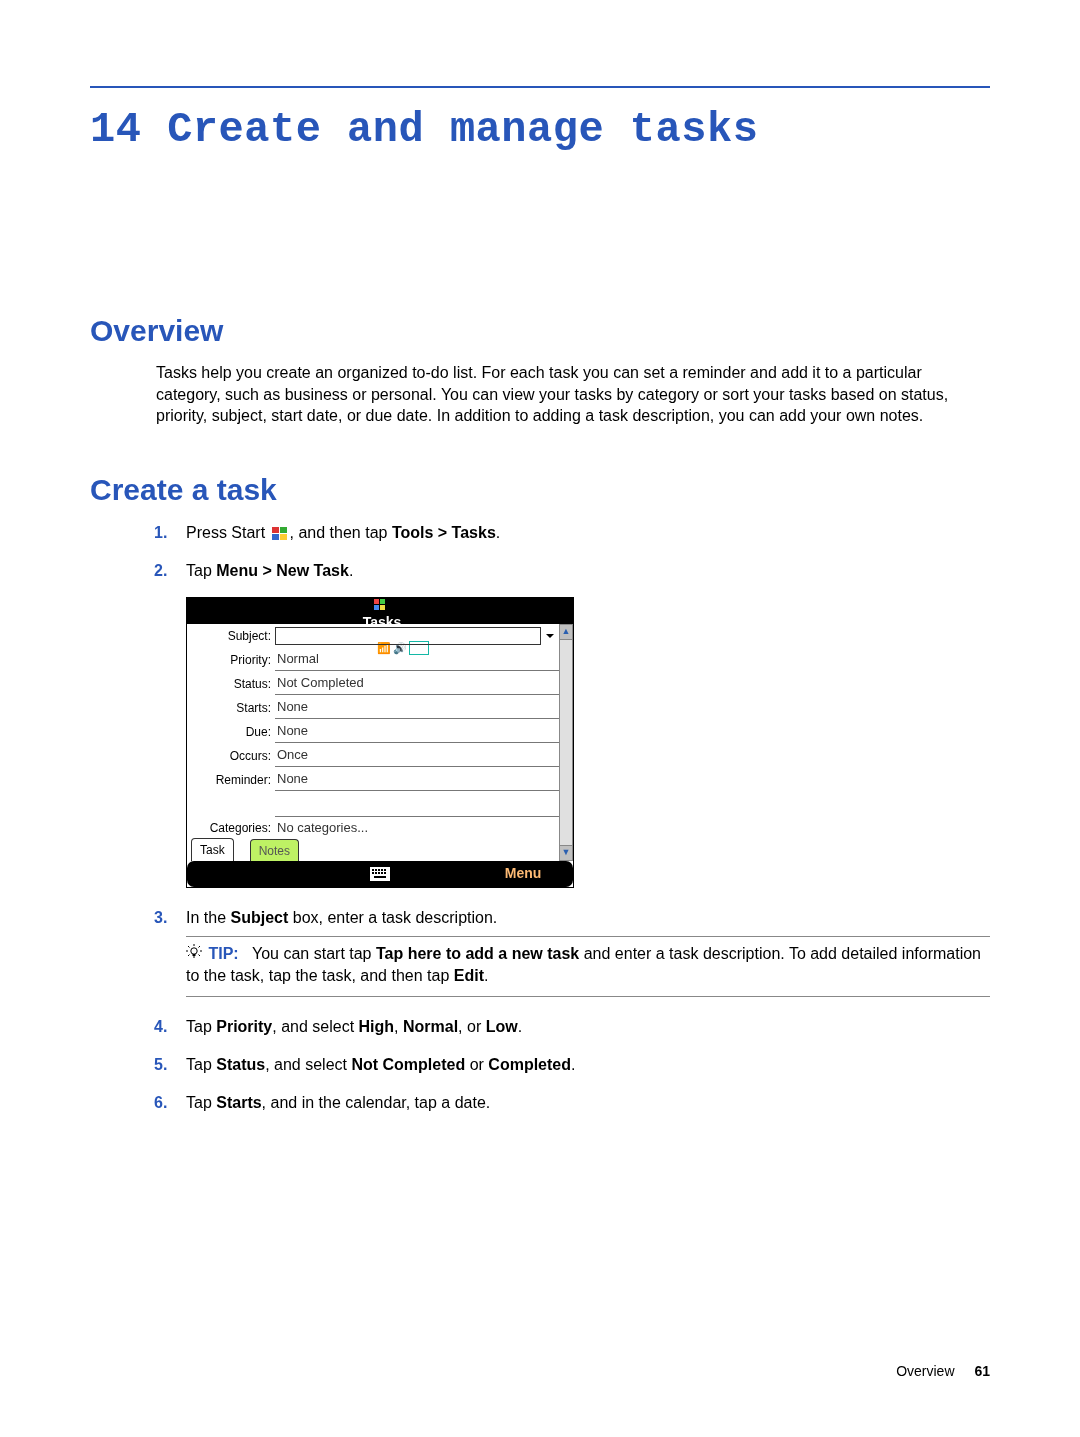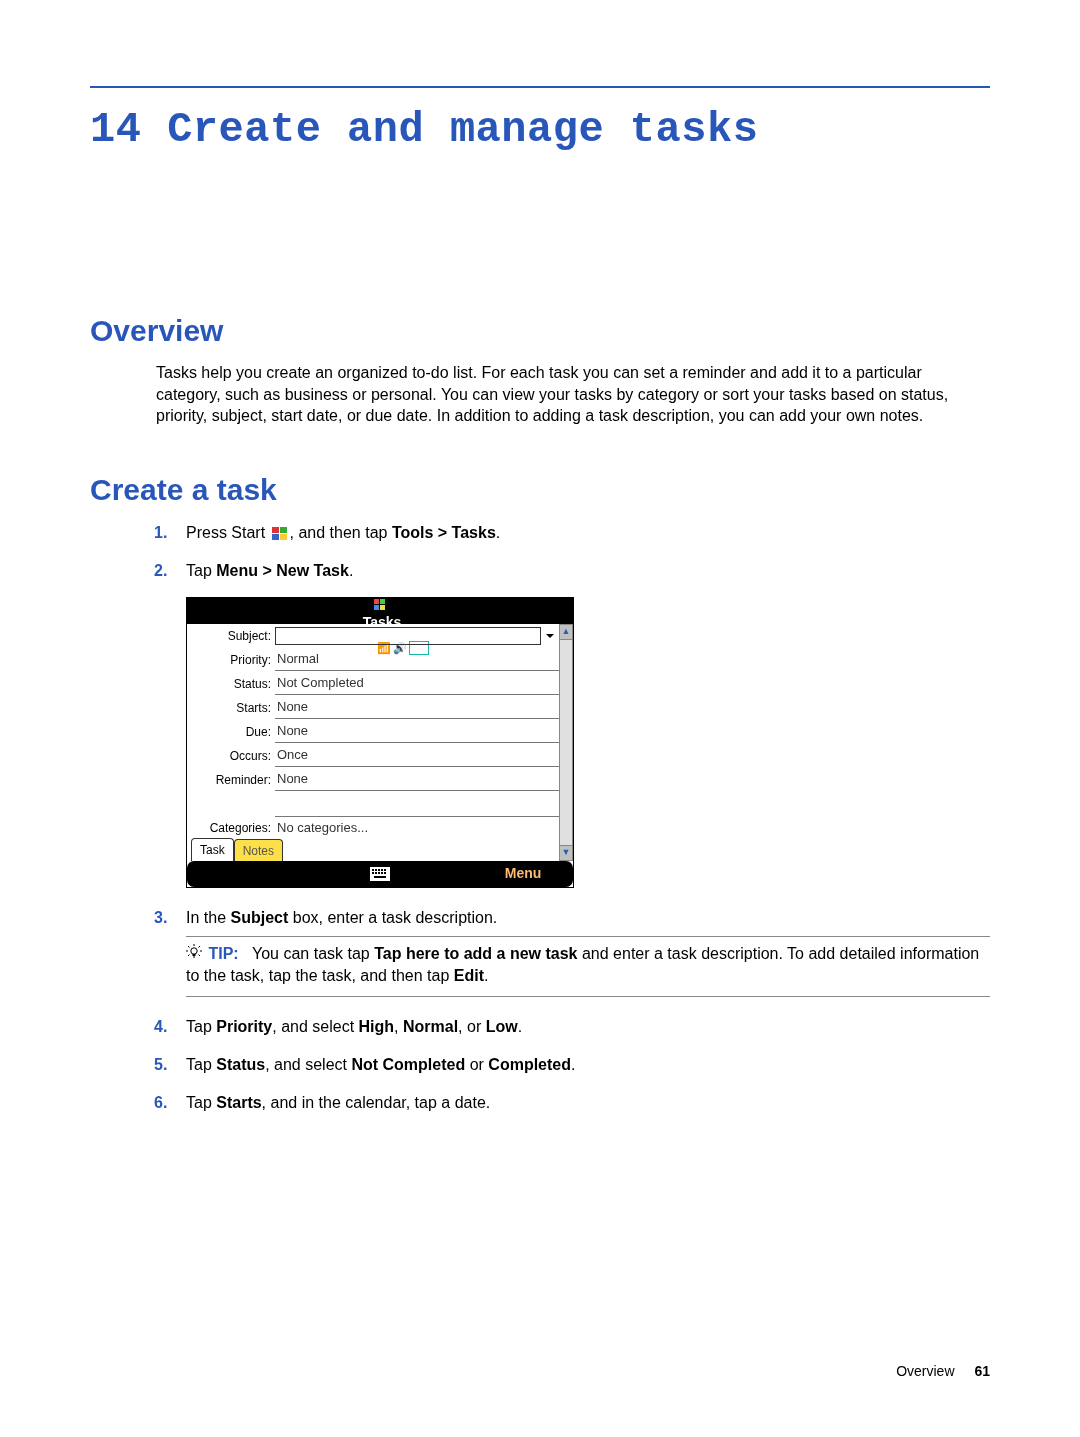--- a/index.html
+++ b/index.html
@@ -183,38 +183,38 @@
   .ss-blank-row {
     height: 24px;
     border-bottom: 1px solid #777;
     margin-left: 88px;
   }
   .ss-tabs {
     display: flex;
     height: 22px;
     align-items: flex-end;
     padding-left: 4px;
-    gap: 0;
+    gap: 16px;
     background: #fff;
   }
   .ss-tab {
     padding: 2px 8px;
     font-size: 12px;
     border: 1px solid #333;
     border-bottom: none;
     border-radius: 4px 4px 0 0;
     background: #fff;
     color: #555;
   }
   .ss-tab.active {
     color: #000;
     z-index: 1;
   }
   .ss-tab:not(.active) {
-    background: #fde047;
+    background: #bef264;
     position: relative;
     top: 1px;
   }
   .ss-tab-line {
     border-top: 1px solid #333;
   }
   .ss-bottombar {
     background: #000;
     color: #fdba74;
     height: 26px;
@@ -432,21 +432,21 @@
               <line x1="14" y1="7" x2="16" y2="7" stroke="#000"></line>
               <line x1="2" y1="2" x2="3.5" y2="3.5" stroke="#000"></line>
               <line x1="12.5" y1="10.5" x2="14" y2="12" stroke="#000"></line>
               <line x1="2" y1="12" x2="3.5" y2="10.5" stroke="#000"></line>
               <line x1="12.5" y1="3.5" x2="14" y2="2" stroke="#000"></line>
               <rect x="6.5" y="10" width="3" height="2" fill="#000"></rect>
             </svg>
         </span>
         <span class="tip-label">TIP:</span>
         <span>
-          &nbsp;&nbsp;<span>You can task tap </span><b>Tap here to add a new task</b><span> and enter a task description. To add detailed information to the task, tap the task, and then tap </span><b>Edit</b><span>.</span>
+          &nbsp;&nbsp;<span>You can start tap </span><b>Tap here to add a new task</b><span> and enter a task description. To add detailed information to the task, tap the task, and then tap </span><b>Edit</b><span>.</span>
         </span>
       </div>
     </li>
 
     <li>
       <span class="num">4.</span>
       <span>
         <span>Tap </span><b>Priority</b><span>, and select </span><b>High</b><span>, </span><b>Normal</b><span>, or </span><b>Low</b><span>.</span>
       </span>
     </li>

